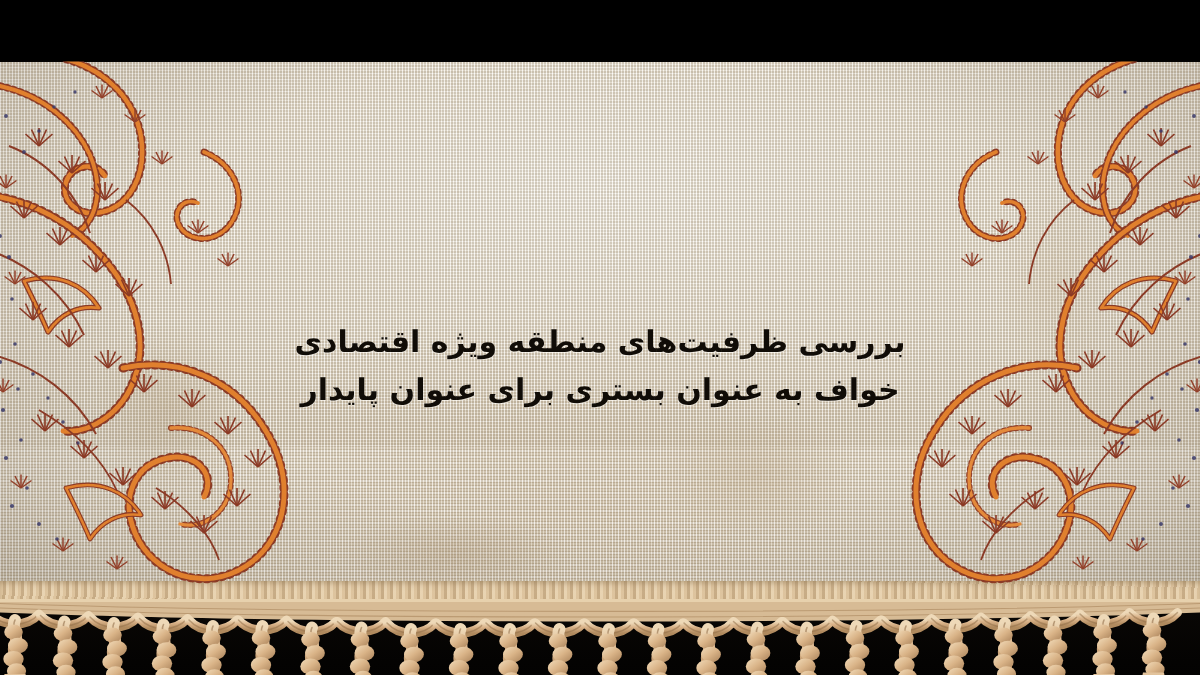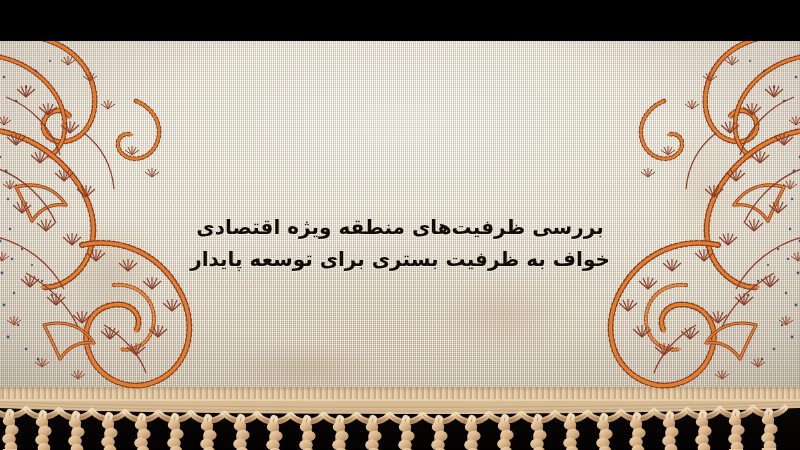--- a/index.html
+++ b/index.html
@@ -410,21 +410,21 @@
             <circle cx="66" cy="258" r="1.1"></circle>
         </g>
       </g>
     </svg>
   </div>
 
   <div class="backdrop"></div>
 
   <div class="title-block">
     <span class="title-line">بررسی ظرفیت‌های منطقه ویژه اقتصادی</span>
-    <span class="title-line">خواف به ظرفیت بستری برای توسعه پایدار</span>
+    <span class="title-line">خواف به عنوان بستری برای عنوان پایدار</span>
   </div>
 
   <div class="fringe">
     <svg viewBox="0 0 800 92" xmlns="http://www.w3.org/2000/svg" aria-hidden="true">
       <defs>
         <linearGradient id="ropeG" x1="0" y1="0" x2="1" y2="0">
           <stop offset="0" stop-color="#b8took"></stop>
         </linearGradient>
         <linearGradient id="rope" x1="0" y1="0" x2="0" y2="1">
           <stop offset="0" stop-color="#eed9b8"></stop>

